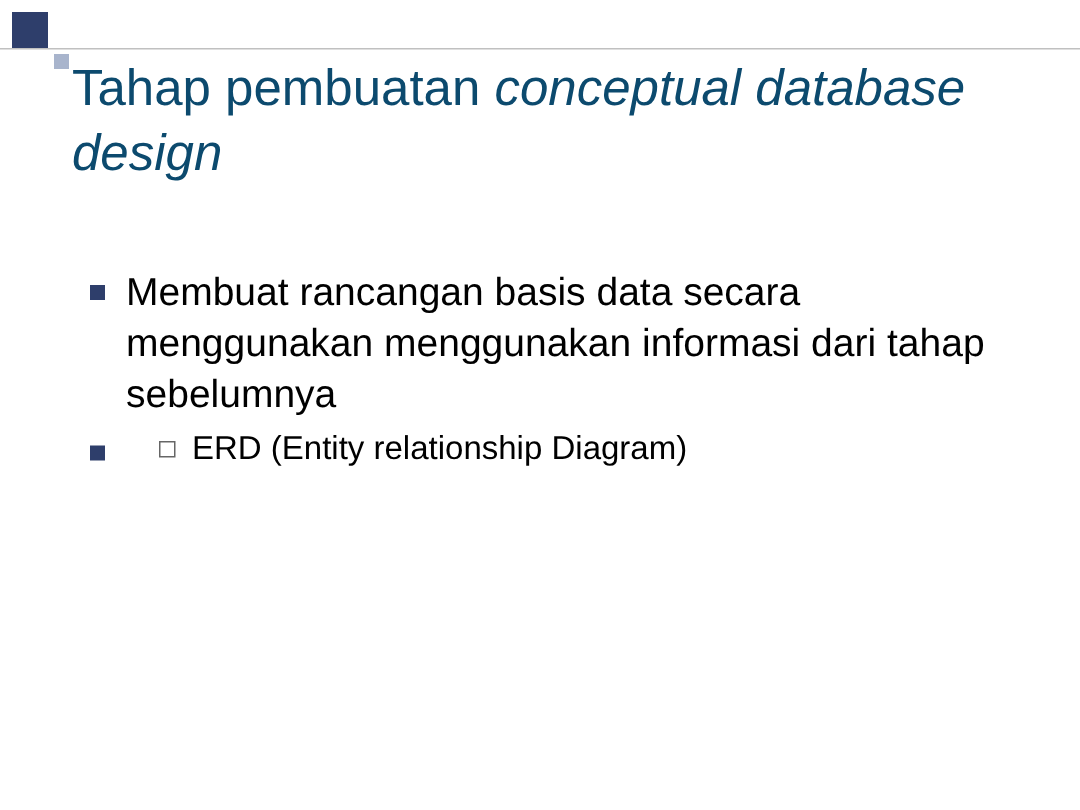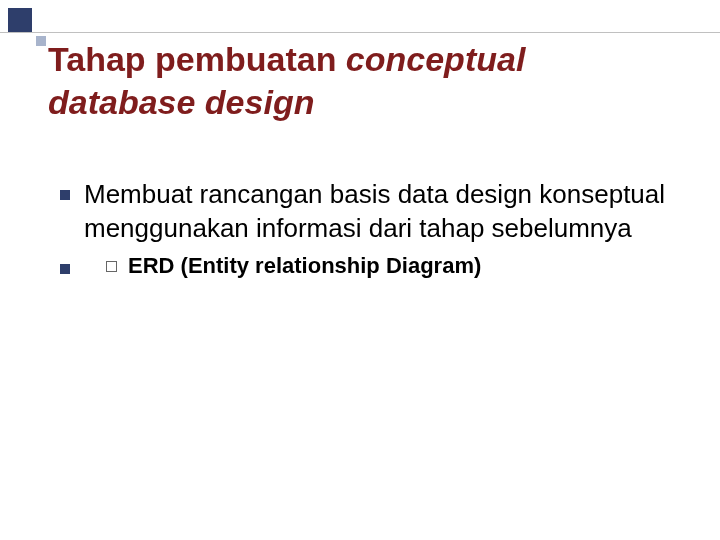--- a/index.html
+++ b/index.html
@@ -45,23 +45,23 @@
       width: 720px;
       height: 1px;
       background: #c0c0c0;
     }
     .content {
       padding: 38px 48px 0 48px;
     }
     .title {
       font-size: 34px;
       line-height: 1.25;
-      color: #7f1d1d;
+      color: #0c4a6e;
       margin-bottom: 55px;
-      font-weight: bold;
+      font-weight: normal;
     }
     .title .italic {
       font-style: italic;
     }
     .bullet-list {
       list-style: none;
       padding-left: 12px;
     }
     .bullet-item {
       position: relative;
@@ -84,21 +84,20 @@
       list-style: none;
       padding-left: 22px;
       margin-top: 6px;
     }
     .sub-item {
       position: relative;
       padding-left: 22px;
       font-size: 22px;
       line-height: 1.3;
       color: #000;
-      font-weight: bold;
     }
     .sub-item::before {
       content: "";
       position: absolute;
       left: 0;
       top: 9px;
       width: 9px;
       height: 9px;
       border: 1px solid #666;
       background: transparent;
@@ -113,21 +112,21 @@
   <div class="corner-line-h"></div>
 </div>
 
 <div class="content">
   <h1 class="title">
     <span>Tahap pembuatan </span><span class="italic">conceptual database design</span>
   </h1>
 
   <ul class="bullet-list">
     <li class="bullet-item">
-      <span>Membuat rancangan basis data design konseptual menggunakan informasi dari tahap sebelumnya</span>
+      <span>Membuat rancangan basis data secara menggunakan menggunakan informasi dari tahap sebelumnya</span>
     </li>
     <li class="bullet-item">
       <ul class="sub-list">
         <li class="sub-item">
           <span>ERD (Entity relationship Diagram)</span>
         </li>
       </ul>
     </li>
   </ul>
 </div>

